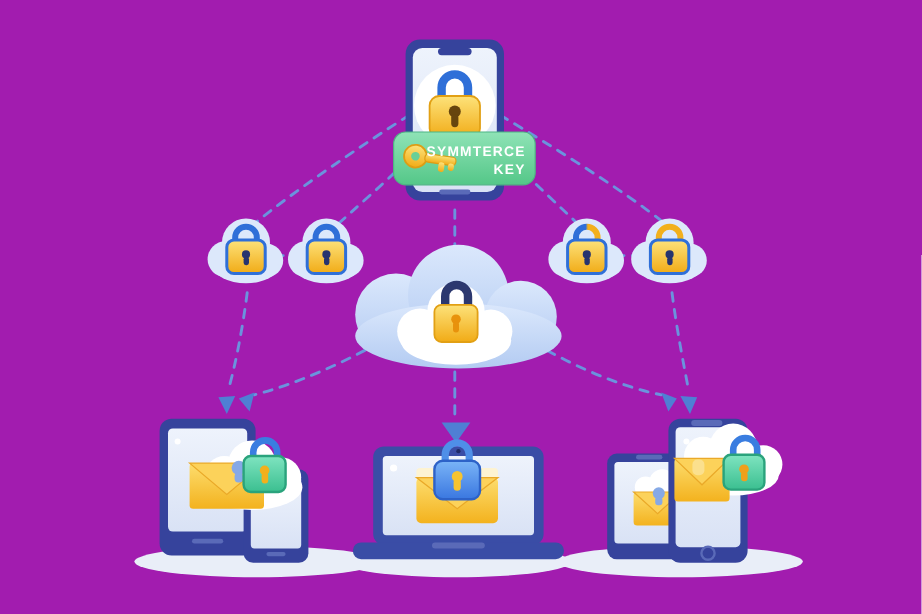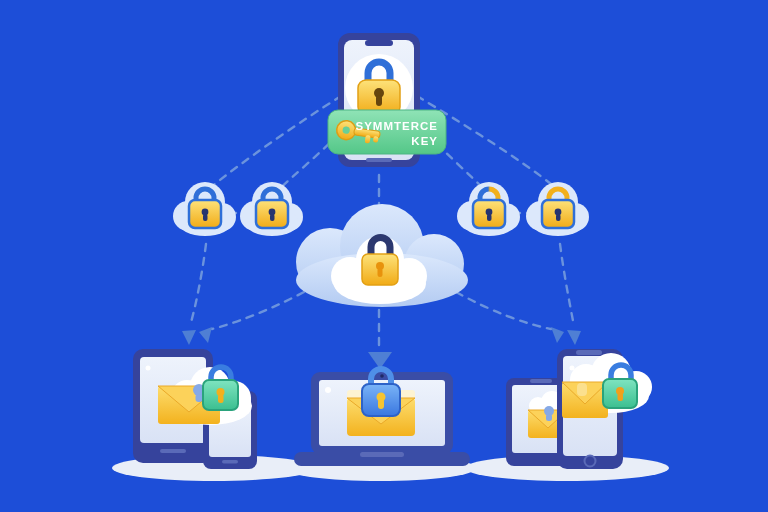--- a/index.html
+++ b/index.html
@@ -1,16 +1,16 @@
 <!DOCTYPE html>
 <html><head>
 <meta charset="utf-8">
 <style>
   html,body{margin:0;padding:0;background:#ffffff;}
-  .canvas{position:relative;width:768px;height:512px;background:#1d4ed8;overflow:hidden;
+  .canvas{position:relative;width:768px;height:512px;background:#a21caf;overflow:hidden;
           font-family:"Liberation Sans", sans-serif;}
   svg text{font-family:"Liberation Sans", sans-serif;font-weight:bold;letter-spacing:1px;}
 </style>
 </head>
 <body>
 
 <div class="canvas">
 <svg width="768" height="512" viewBox="0 0 768 512">
   <defs>
     <linearGradient id="gGold" x1="0" y1="0" x2="0" y2="1">

